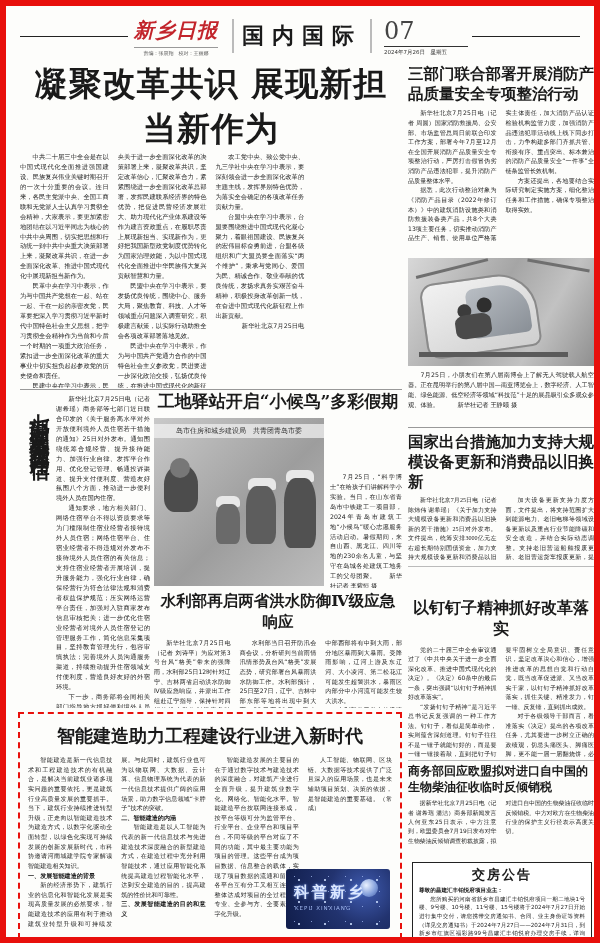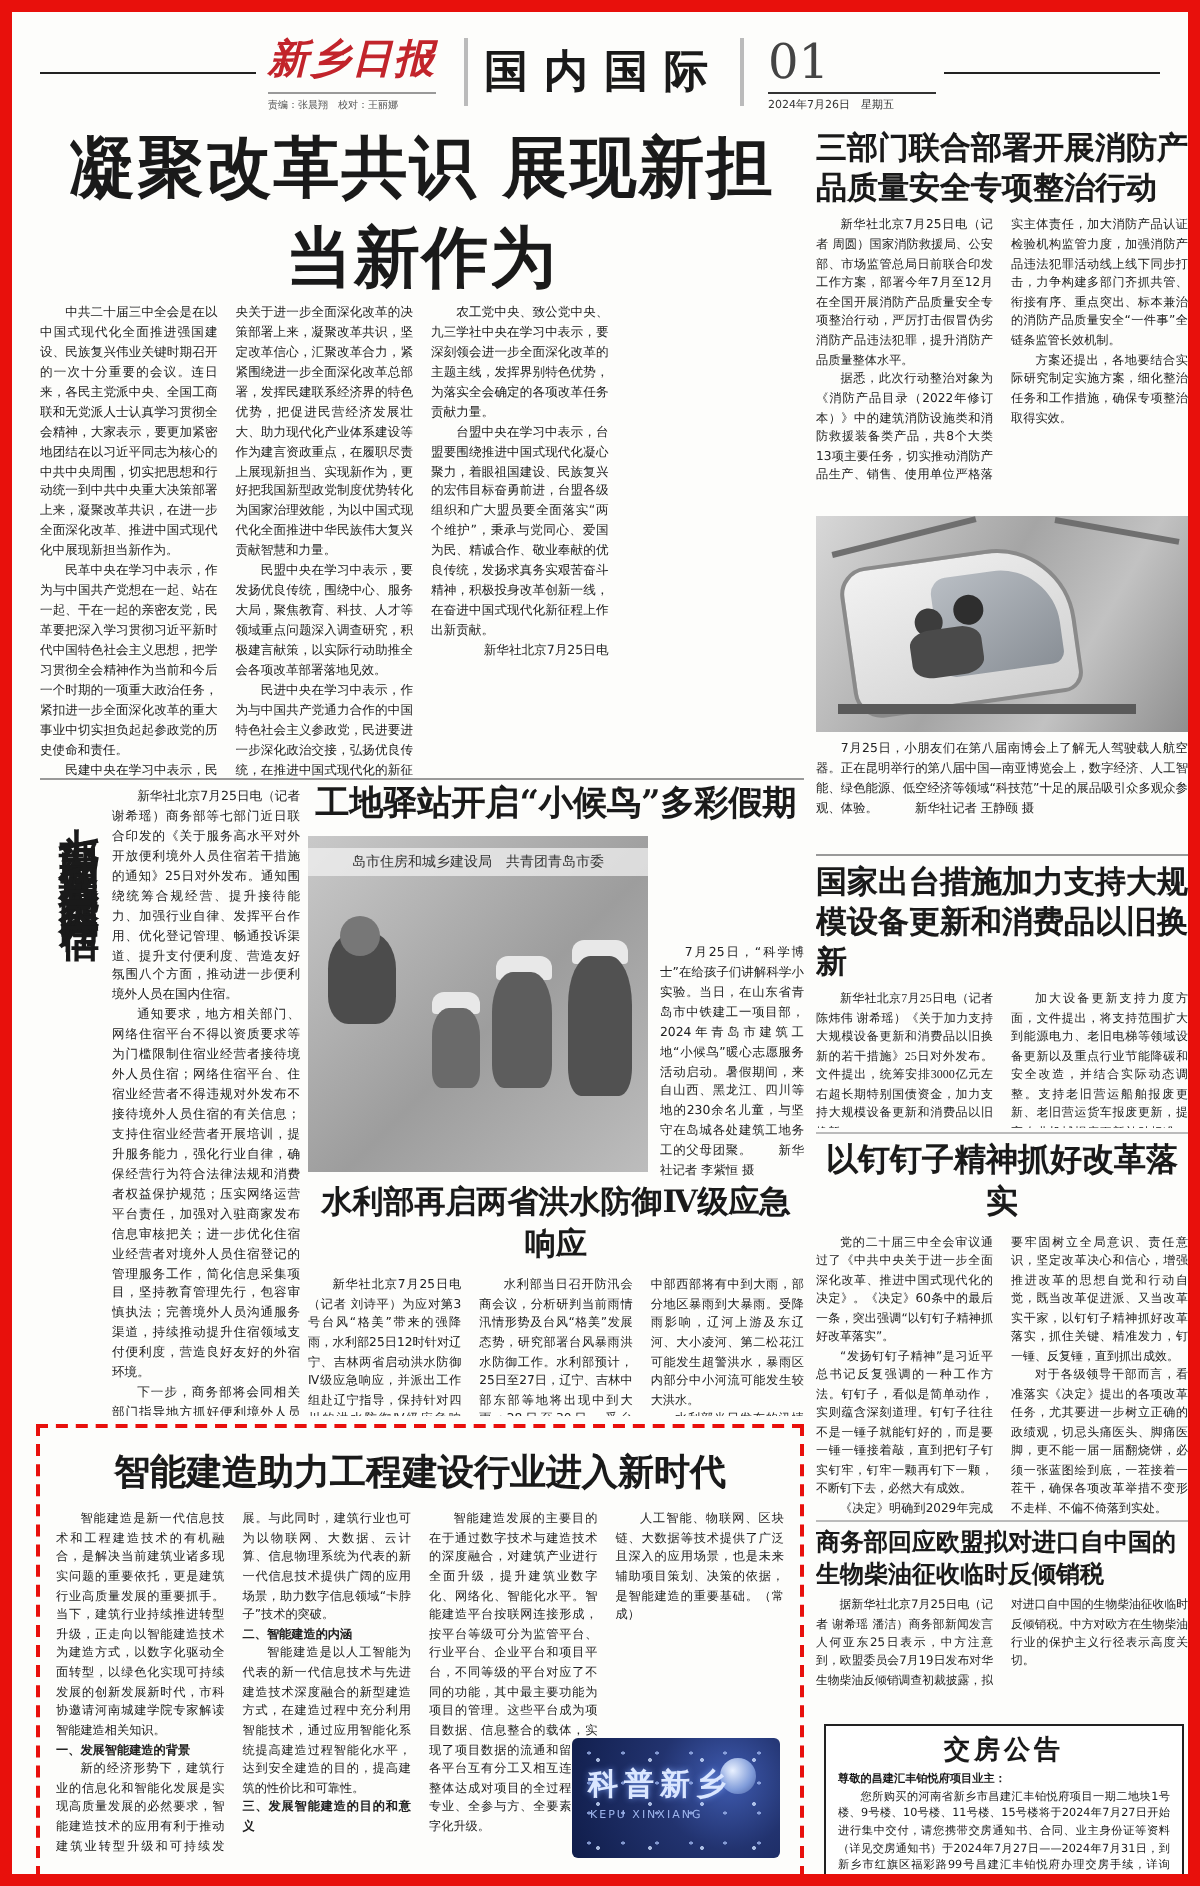--- a/index.html
+++ b/index.html
@@ -6,21 +6,21 @@
   html,body { background:#888; }
   #paper {
     position:relative; width:600px; height:943px; margin:0 auto;
     background:#fdfdfb; border:6px solid #e8100c; overflow:hidden;
     font-family:"DejaVu Sans","Liberation Sans",sans-serif; color:#1a1a1a;
   }
   
   #masthead { position:absolute; left:14px; top:8px; width:560px; height:44px;
     display:flex; align-items:center; }
   .h-line { flex:1; height:1px; background:#222; }
-  .logo-block { width:96px; padding:0 6px; }
+  .logo-block { width:96px; text-align:center; padding:0 6px; }
   .logo-cn { color:#c2242b; font-size:20px; font-weight:bold; font-style:italic;
     font-family:"DejaVu Serif","Liberation Serif",serif; letter-spacing:1px; white-space:nowrap; }
   .logo-credits { font-size:5px; color:#555; border-top:1px solid #999; margin-top:3px; padding-top:2px; white-space:nowrap; }
   .v-div { width:2px; height:34px; background:#bbb; margin:0 8px; }
   .section-title { font-size:22px; font-weight:bold; letter-spacing:8px; white-space:nowrap;
     font-family:"DejaVu Sans","Liberation Sans",sans-serif; }
   .pagenum-block { width:92px; text-align:left; padding:0 4px; }
   .pagenum { font-size:24px; color:#444; font-family:"DejaVu Serif","Liberation Serif",serif; }
   .pagenum-block hr { border:none; border-top:1px solid #333; margin:1px 0 2px; }
   .pagedate { font-size:5.5px; color:#333; white-space:nowrap; }
@@ -91,21 +91,21 @@
   <div id="masthead">
     <div class="h-line"></div>
     <div class="logo-block">
       <div class="logo-cn">新乡日报</div>
       <div class="logo-credits">责编：张晨翔　校对：王丽娜</div>
     </div>
     <div class="v-div"></div>
     <div class="section-title">国内国际</div>
     <div class="v-div"></div>
     <div class="pagenum-block">
-      <div class="pagenum">01</div>
+      <div class="pagenum">07</div>
       <hr>
       <div class="pagedate">2024年7月26日　星期五</div>
     </div>
     <div class="h-line"></div>
   </div>
 
   <div class="art" id="lead" style="left:14px; top:56px; width:382px; height:326px;">
     <h1>凝聚改革共识  展现新担当新作为</h1>
     <div class="cols c4" style="height:252px;">
       <p class="bp">中共二十届三中全会是在以中国式现代化全面推进强国建设、民族复兴伟业关键时期召开的一次十分重要的会议。连日来，各民主党派中央、全国工商联和无党派人士认真学习贯彻全会精神，大家表示，要更加紧密地团结在以习近平同志为核心的中共中央周围，切实把思想和行动统一到中共中央重大决策部署上来，凝聚改革共识，在进一步全面深化改革、推进中国式现代化中展现新担当新作为。</p>
@@ -210,21 +210,21 @@
     <div class="cols c2" style="height:86px;">
       <p class="bp" style="font-size:6.0px;">新华社北京7月25日电（记者 陈炜伟 谢希瑶）《关于加力支持大规模设备更新和消费品以旧换新的若干措施》25日对外发布。文件提出，统筹安排3000亿元左右超长期特别国债资金，加力支持大规模设备更新和消费品以旧换新。</p>
       <p class="bp" style="font-size:6.0px;">加大设备更新支持力度方面，文件提出，将支持范围扩大到能源电力、老旧电梯等领域设备更新以及重点行业节能降碳和安全改造，并结合实际动态调整。支持老旧营运船舶报废更新、老旧营运货车报废更新，提高农业机械报废更新补贴标准，提高新能源公交车及动力电池更新补贴标准，提高设备更新贷款财政贴息比例。</p>
 
     </div>
   </div>
 
   <div class="sep" style="left:402px; top:560px; width:186px; background:#bbb;"></div>
 
   <div class="art" style="left:402px; top:564px; width:186px; height:188px;">
-    <div class="h2b" style="font-size:16px;">以钉钉子精神抓好改革落实</div>
+    <div class="h2b" style="font-size:16px;margin-top:28px;">以钉钉子精神抓好改革落实</div>
     <div class="cols c2" style="height:162px;">
       <p class="bp" style="font-size:6.0px;">党的二十届三中全会审议通过了《中共中央关于进一步全面深化改革、推进中国式现代化的决定》。《决定》60条中的最后一条，突出强调“以钉钉子精神抓好改革落实”。</p>
       <p class="bp" style="font-size:6.0px;">“发扬钉钉子精神”是习近平总书记反复强调的一种工作方法。钉钉子，看似是简单动作，实则蕴含深刻道理。钉钉子往往不是一锤子就能钉好的，而是要一锤一锤接着敲，直到把钉子钉实钉牢，钉牢一颗再钉下一颗，不断钉下去，必然大有成效。</p>
       <p class="bp" style="font-size:6.0px;">《决定》明确到2029年完成提出的各项改革任务，时间紧、任务重、责任大。各地区各部门要牢固树立全局意识、责任意识，坚定改革决心和信心，增强推进改革的思想自觉和行动自觉，既当改革促进派、又当改革实干家，以钉钉子精神抓好改革落实，抓住关键、精准发力，钉一锤、反复锤，直到抓出成效。</p>
       <p class="bp" style="font-size:6.0px;">对于各级领导干部而言，看准落实《决定》提出的各项改革任务，尤其要进一步树立正确的政绩观，切忌头痛医头、脚痛医脚，更不能一届一届翻烧饼，必须一张蓝图绘到底，一茬接着一茬干，确保各项改革举措不变形不走样、不偏不倚落到实处。</p>
       <p class="bp" style="font-size:6.0px;">发扬钉钉子精神，要多做打基础、利长远的事，不贪一时之功，不图一时之名，脚踏实地、真抓实干，确保各项改革举措落地见效，努力把中国式现代化的美好蓝图变成现实。</p>
 
     </div>
   </div>
 

